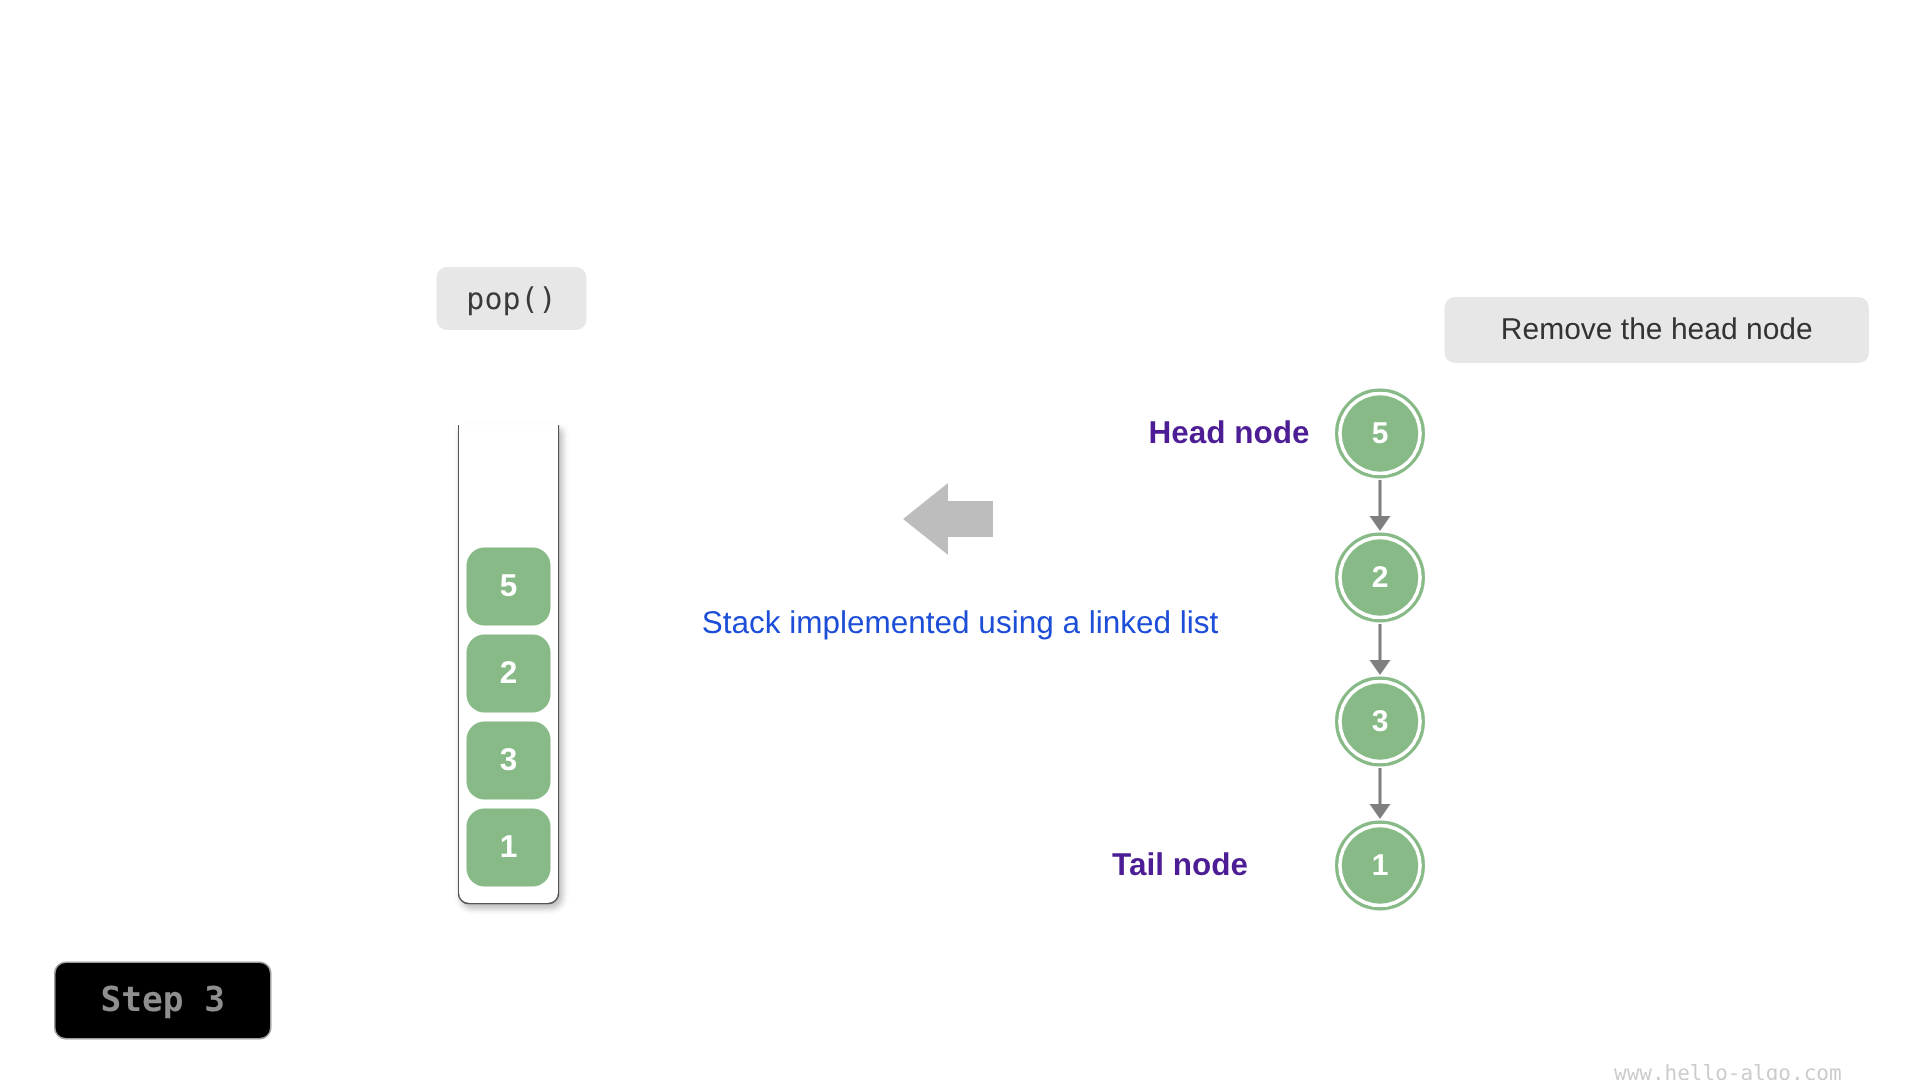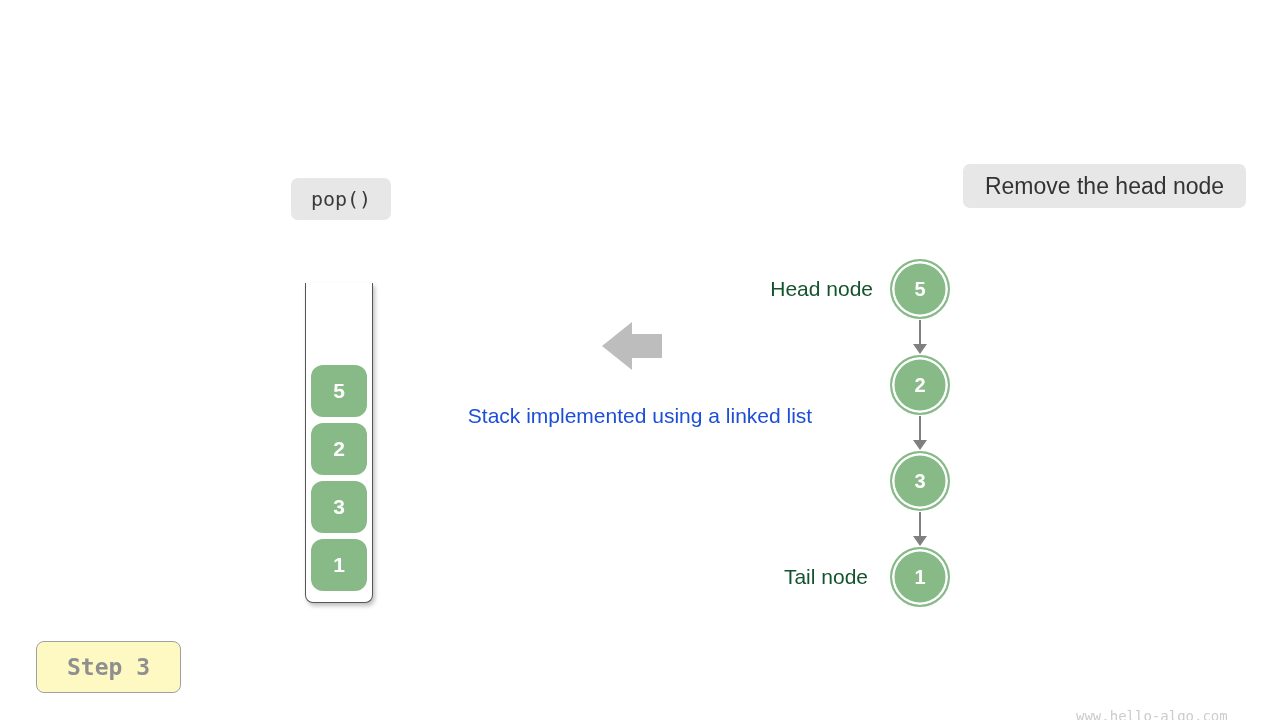--- a/index.html
+++ b/index.html
@@ -14,22 +14,22 @@
     align-items: center;
     justify-content: center;
     color: #3a3a3a;
   }
   .badge.op {
     left: 291px; top: 178px; width: 100px; height: 42px;
     font-family: "DejaVu Sans Mono", monospace;
     font-size: 20px;
   }
   .badge.action {
-    left: 963px; top: 164px; width: 283px; height: 44px;
-    font-size: 23px;
+    left: 963px; top: 198px; width: 283px; height: 44px;
+    font-size: 20px;
     color: #333333;
   }
 
   
   .stack-container {
     position: absolute;
     left: 305px; top: 283px;
     width: 68px; height: 320px;
     border: 1.5px solid #555555;
     border-top: none;
@@ -127,31 +127,31 @@
     border-left: 7px solid transparent;
     border-right: 7px solid transparent;
     border-top: 10px solid #7f7f7f;
   }
 
   .node-label {
     position: absolute;
     width: 193px;
     text-align: right;
     font-size: 21px;
-    font-weight: normal;
-    color: #14532d;
+    font-weight: bold;
+    color: #4c1d95;
   }
   .node-label.head { left: 680px; top: 277px; }
-  .node-label.tail { left: 675px; top: 565px; }
+  .node-label.tail { left: 639px; top: 565px; }
 
   .step-badge {
     position: absolute;
     left: 36px; top: 641px;
     width: 145px; height: 52px;
-    background: #fef9c3;
+    background: #000000;
     border: 1.5px solid #a0a0a0;
     border-radius: 8px;
     display: flex;
     align-items: center;
     justify-content: center;
     font-family: "DejaVu Sans Mono", monospace;
     font-size: 23px;
     font-weight: bold;
     color: #8f8f8f;
   }

